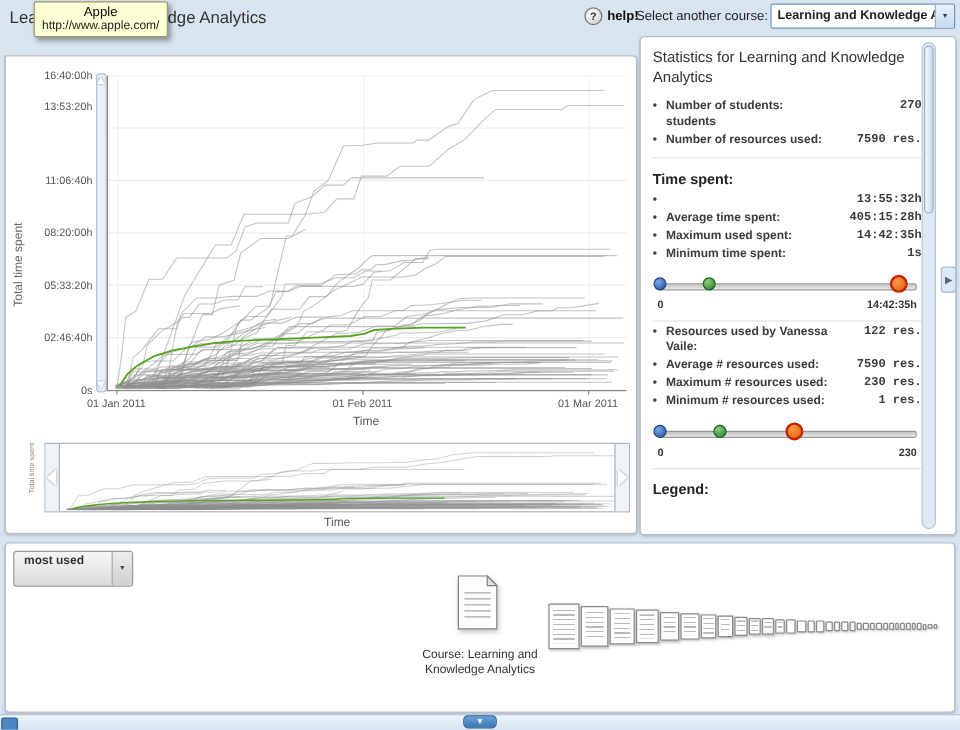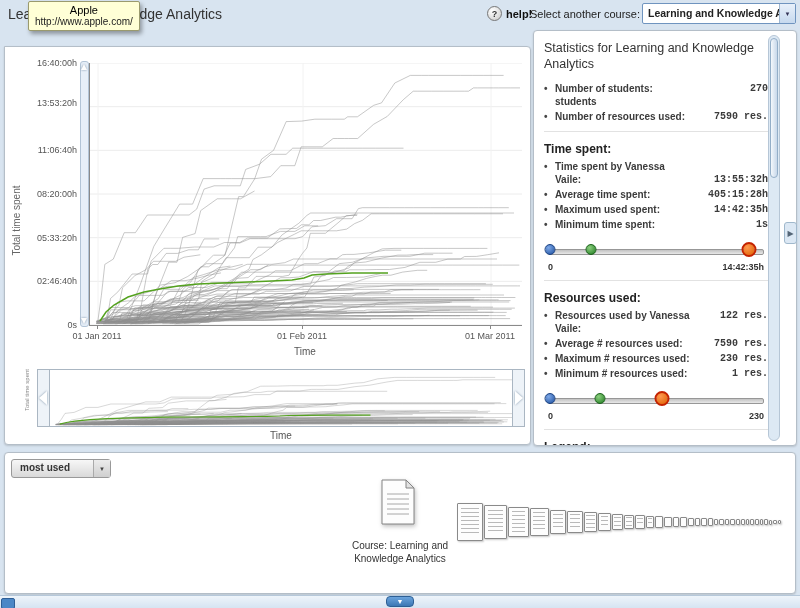--- a/index.html
+++ b/index.html
@@ -97,21 +97,21 @@
     margin:3px 4px 2px 4px;}
   .sscroll{position:absolute;right:16px;top:4px;bottom:4px;width:12px;background:#dde9f4;
     border:1px solid #b6c6d6;border-radius:6px;box-sizing:border-box;}
   .sscroll .thumb{position:absolute;left:1px;top:2px;width:8px;height:140px;border-radius:4px;
     background:linear-gradient(90deg,#f4f8fc,#c8d8ea);border:1px solid #93aec8;box-sizing:border-box;cursor:pointer;}
   .expander{position:absolute;left:784px;top:222px;width:13px;height:22px;background:#dce8f4;
     border:1px solid #a0b8cc;border-radius:3px;box-sizing:border-box;display:flex;align-items:center;
     justify-content:center;font-size:8px;color:#567;cursor:pointer;z-index:5;}
 
   
-  .bottom-dd{position:absolute;left:6px;top:6px;width:100px;height:19px;border:1px solid #999;border-radius:3px;
+  .bottom-dd{position:absolute;left:6px;top:6px;width:100px;height:30px;border:1px solid #999;border-radius:3px;
     background:linear-gradient(#f7f7f7,#d9d9d9);display:flex;align-items:stretch;cursor:pointer;box-sizing:border-box;}
   .bottom-dd .dd-text{flex:1;font-weight:bold;font-size:10px;color:#333;padding:2px 0 0 8px;white-space:nowrap;}
   .bottom-dd .dd-arrow{width:16px;border-left:1px solid #aaa;background:linear-gradient(#ececec,#cfcfcf);color:#444;}
   .big-doc{position:absolute;left:374px;top:26px;filter:drop-shadow(1px 2px 2px rgba(0,0,0,.25));cursor:pointer;}
   .doc-caption{position:absolute;left:330px;top:86px;width:130px;text-align:center;font-size:10px;color:#333;line-height:1.3;}
   .cascade{position:absolute;left:452px;top:22px;right:6px;height:94px;display:flex;align-items:center;gap:1px;}
   .mini-doc{background:#fdfdfd;border:1px solid #8a8a8a;border-radius:1px;flex:none;
     box-shadow:1px 1px 2px rgba(0,0,0,.22);display:flex;cursor:pointer;box-sizing:border-box;}
   .mini-lines{flex:1;margin:18% 14%;background:repeating-linear-gradient(to bottom,#b9b9b9 0 1px,transparent 1px 4px);}
 
@@ -142,21 +142,21 @@
   <div class="course-dd">
     <div class="dd-text">Learning and Knowledge An</div>
     <div class="dd-arrow">▼</div>
   </div>
 
 
   <div class="panel main-panel">
     <div class="y-axis-label">Total time spent</div>
 
     <div class="ytl" style="top:11px">16:40:00h</div>
-    <div class="ytl" style="top:51px">13:53:20h</div>
+    <div class="ytl" style="top:37px">13:53:20h</div>
     <div class="ytl" style="top:98px">11:06:40h</div>
     <div class="ytl" style="top:142px">08:20:00h</div>
     <div class="ytl" style="top:186px">05:33:20h</div>
     <div class="ytl" style="top:229px">02:46:40h</div>
     <div class="ytl" style="top:273px">0s</div>
     <div class="ytm" style="top:16px"></div>
     <div class="ytm" style="top:60px"></div>
     <div class="ytm" style="top:103px"></div>
     <div class="ytm" style="top:147px"></div>
     <div class="ytm" style="top:191px"></div>
@@ -411,21 +411,20 @@
         <span class="blt">•</span>
         <span class="lbl">Number of resources used:</span>
         <span class="val">7590 res.</span>
       </div>
 
       <div class="sdiv"></div>
       <div class="shead">Time spent:</div>
 
       <div class="srow vbottom">
         <span class="blt">•</span>
-        <span class="lbl w2">Time spent by Vanessa Vaile:</span>
         <span class="val">13:55:32h</span>
       </div>
       <div class="srow">
         <span class="blt">•</span>
         <span class="lbl">Average time spent:</span>
         <span class="val">405:15:28h</span>
       </div>
       <div class="srow">
         <span class="blt">•</span>
         <span class="lbl">Maximum used spent:</span>
@@ -442,21 +441,20 @@
       <div class="handle blue" style="left: 1%;"></div>
           <div class="handle green" style="left: 20%;"></div>
           <div class="handle ring" style="left: 93%;"></div>
         </div>
       <div class="slabels">
         <span>0</span>
         <span>14:42:35h</span>
       </div>
 
       <div class="sdiv"></div>
-      <div class="shead">Resources used:</div>
 
       <div class="srow">
         <span class="blt">•</span>
         <span class="lbl">Resources used by Vanessa Vaile:</span>
         <span class="val">122 res.</span>
       </div>
       <div class="srow">
         <span class="blt">•</span>
         <span class="lbl">Average # resources used:</span>
         <span class="val">7590 res.</span>

